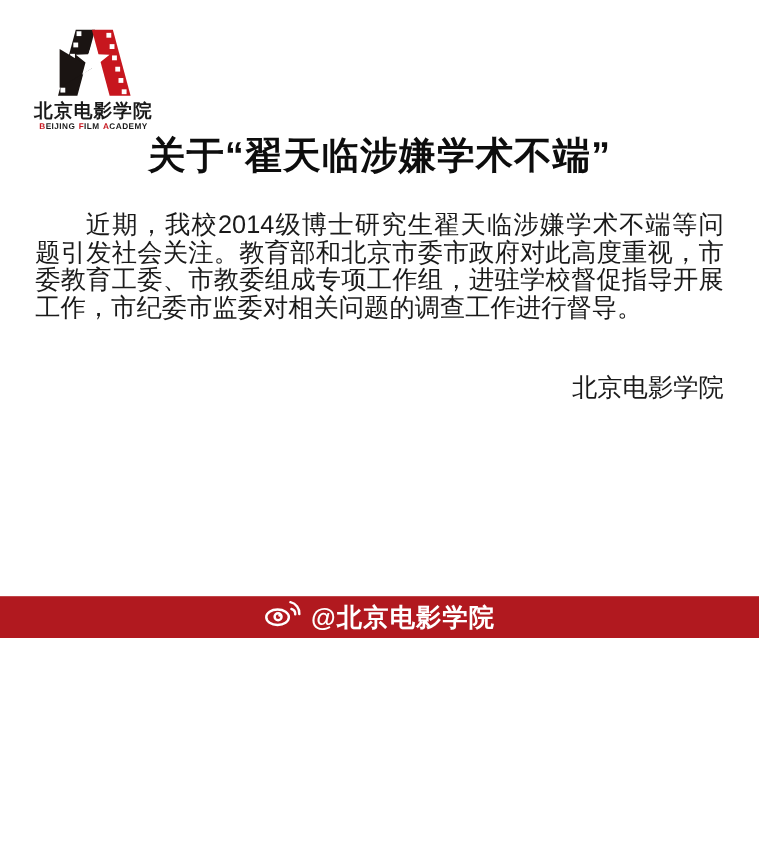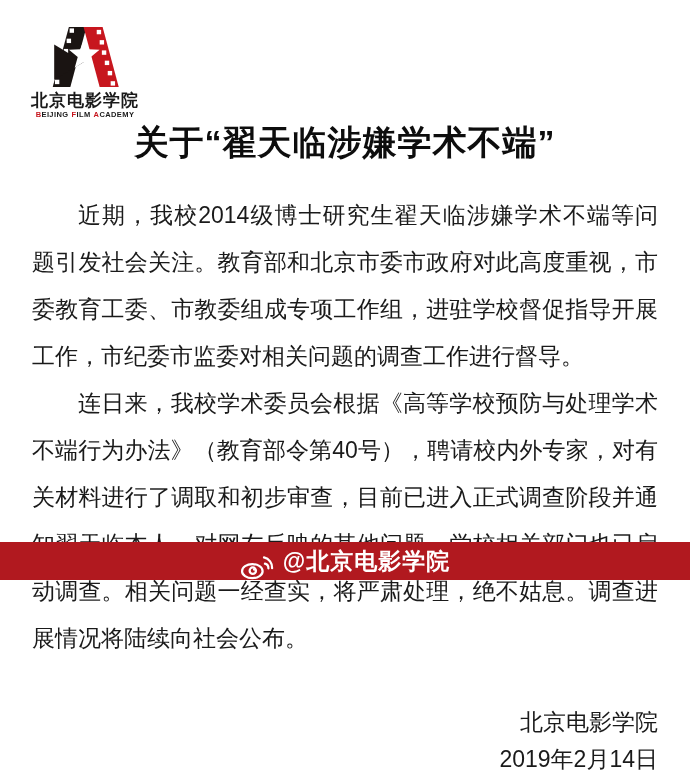--- a/index.html
+++ b/index.html
@@ -60,21 +60,21 @@
     color: #0d0d0d;
     letter-spacing: 1px;
   }
 
   
   .body-block {
     margin: 27px 32px 0 32px;
   }
   .body-block p {
     font-size: 23px;
-    line-height: 47px;
+    line-height: 25px;
     text-align: justify;
     text-indent: 2em;
     color: #1a1a1a;
   }
 
   
   .signature {
     margin: 42px 32px 0 0;
     text-align: right;
   }
@@ -84,21 +84,21 @@
     color: #1a1a1a;
   }
 
   
   .footer-bar {
     position: absolute;
     left: 0; bottom: 0;
     width: 690px; height: 38px;
     background: #b1191f;
     display: flex;
-    align-items: flex-end;
+    align-items: flex-start;
     justify-content: center;
     gap: 9px;
   }
   .footer-handle {
     color: #ffffff;
     font-size: 23px;
     font-weight: bold;
     letter-spacing: 1px;
     line-height: 38px;
   }
@@ -147,26 +147,24 @@
       <span class="word">ACADEMY</span>
     </div>
   </div>
 
   <h1 class="title-block">
     <span class="title-line">关于“翟天临涉嫌学术不端”</span>
   </h1>
 
   <div class="body-block">
     <p>近期，我校2014级博士研究生翟天临涉嫌学术不端等问题引发社会关注。教育部和北京市委市政府对此高度重视，市委教育工委、市教委组成专项工作组，进驻学校督促指导开展工作，市纪委市监委对相关问题的调查工作进行督导。</p>
-    <p>连日来，我校学术委员会根据《高等学校预防与处理学术不端行为办法》（教育部令第40号），聘请校内外专家，对有关材料进行了调取和初步审查，目前已进入正式调查阶段并通知翟天临本人。对网友反映的其他问题，学校相关部门也已启动调查。相关问题一经查实，将严肃处理，绝不姑息。调查进展情况将陆续向社会公布。</p>
   </div>
 
   <div class="signature">
     <div>北京电影学院</div>
-    <div>2019年2月14日</div>
   </div>
 
   <div class="footer-bar">
     <svg class="weibo-icon" width="34" height="28" viewBox="0 0 36 30" aria-hidden="true">
       <g fill="none" stroke="#ffffff" stroke-width="2.4" stroke-linecap="round">
 
         <ellipse cx="13" cy="20.5" rx="11" ry="7.5"></ellipse>
 
         <circle cx="13.5" cy="20" r="3.4"></circle>
 

